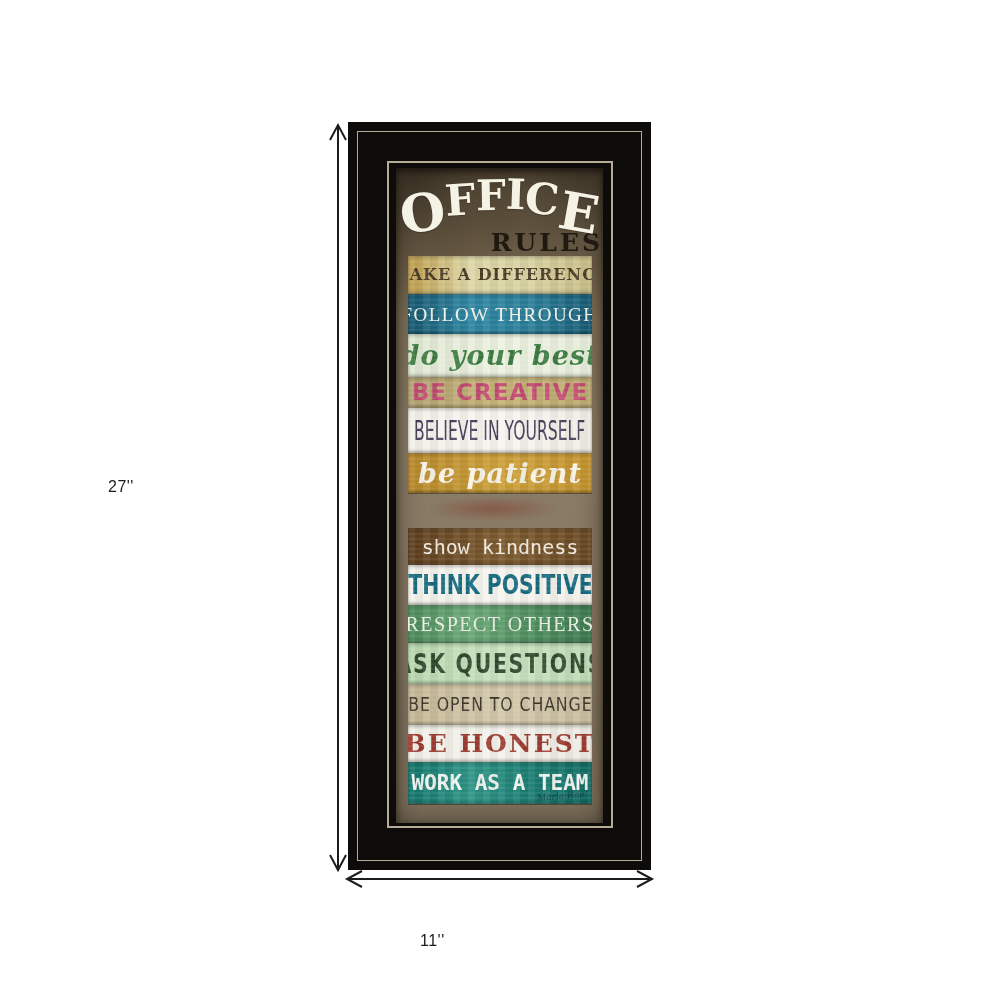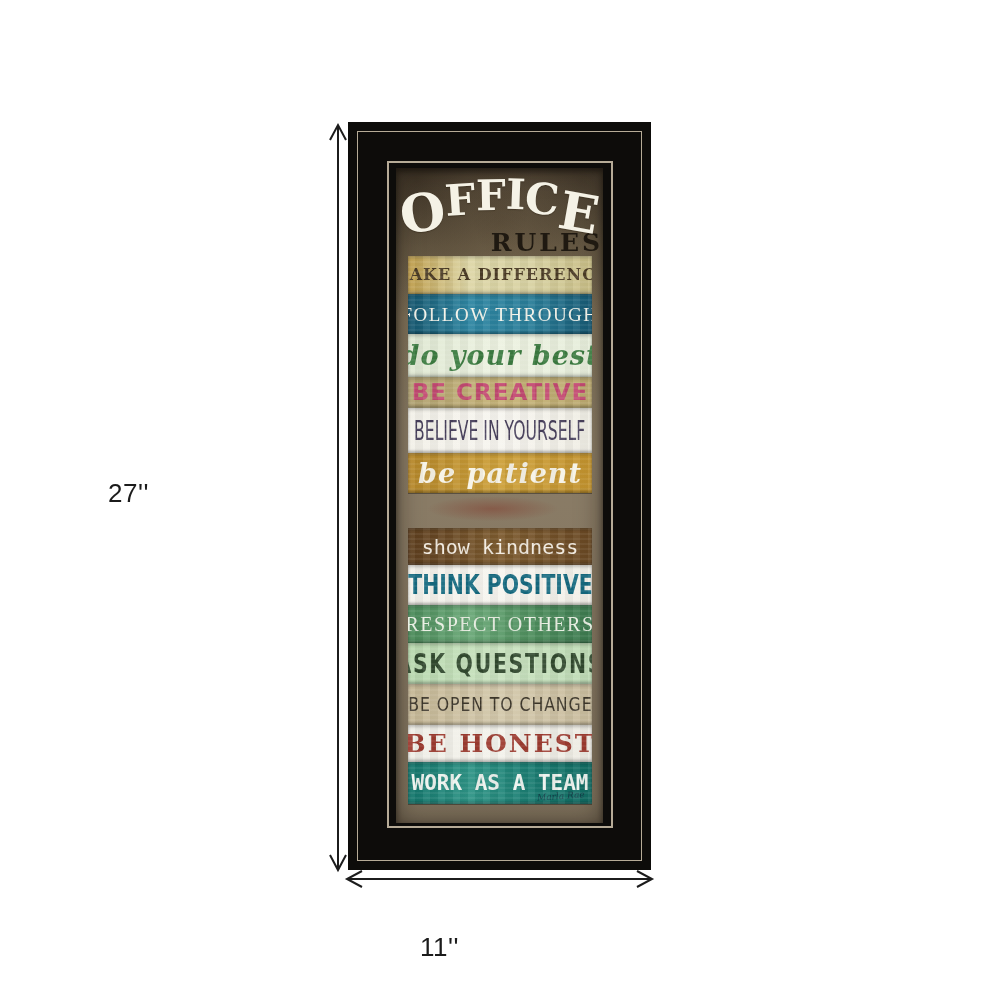--- a/index.html
+++ b/index.html
@@ -5,21 +5,21 @@
   html,body{margin:0;padding:0;}
   body{
     width:1000px;height:1000px;background:#ffffff;
     font-family:"Liberation Sans",sans-serif;position:relative;overflow:hidden;
   }
   .canvas{position:absolute;inset:0;}
 
   
   .dim-arrow{position:absolute;pointer-events:none;}
   .dim-label{
-    position:absolute;color:#1b1b1b;font-size:26px;
+    position:absolute;color:#1b1b1b;font-size:16px;
     font-family:"Liberation Sans",sans-serif;letter-spacing:0.5px;
   }
   #height-label{left:108px;top:478px;}
   #width-label{left:420px;top:932px;}
 
   
   .frame{
     position:absolute;left:348px;top:122px;width:303px;height:748px;
     background:var(--frame-color,#0d0c0a);
   }

